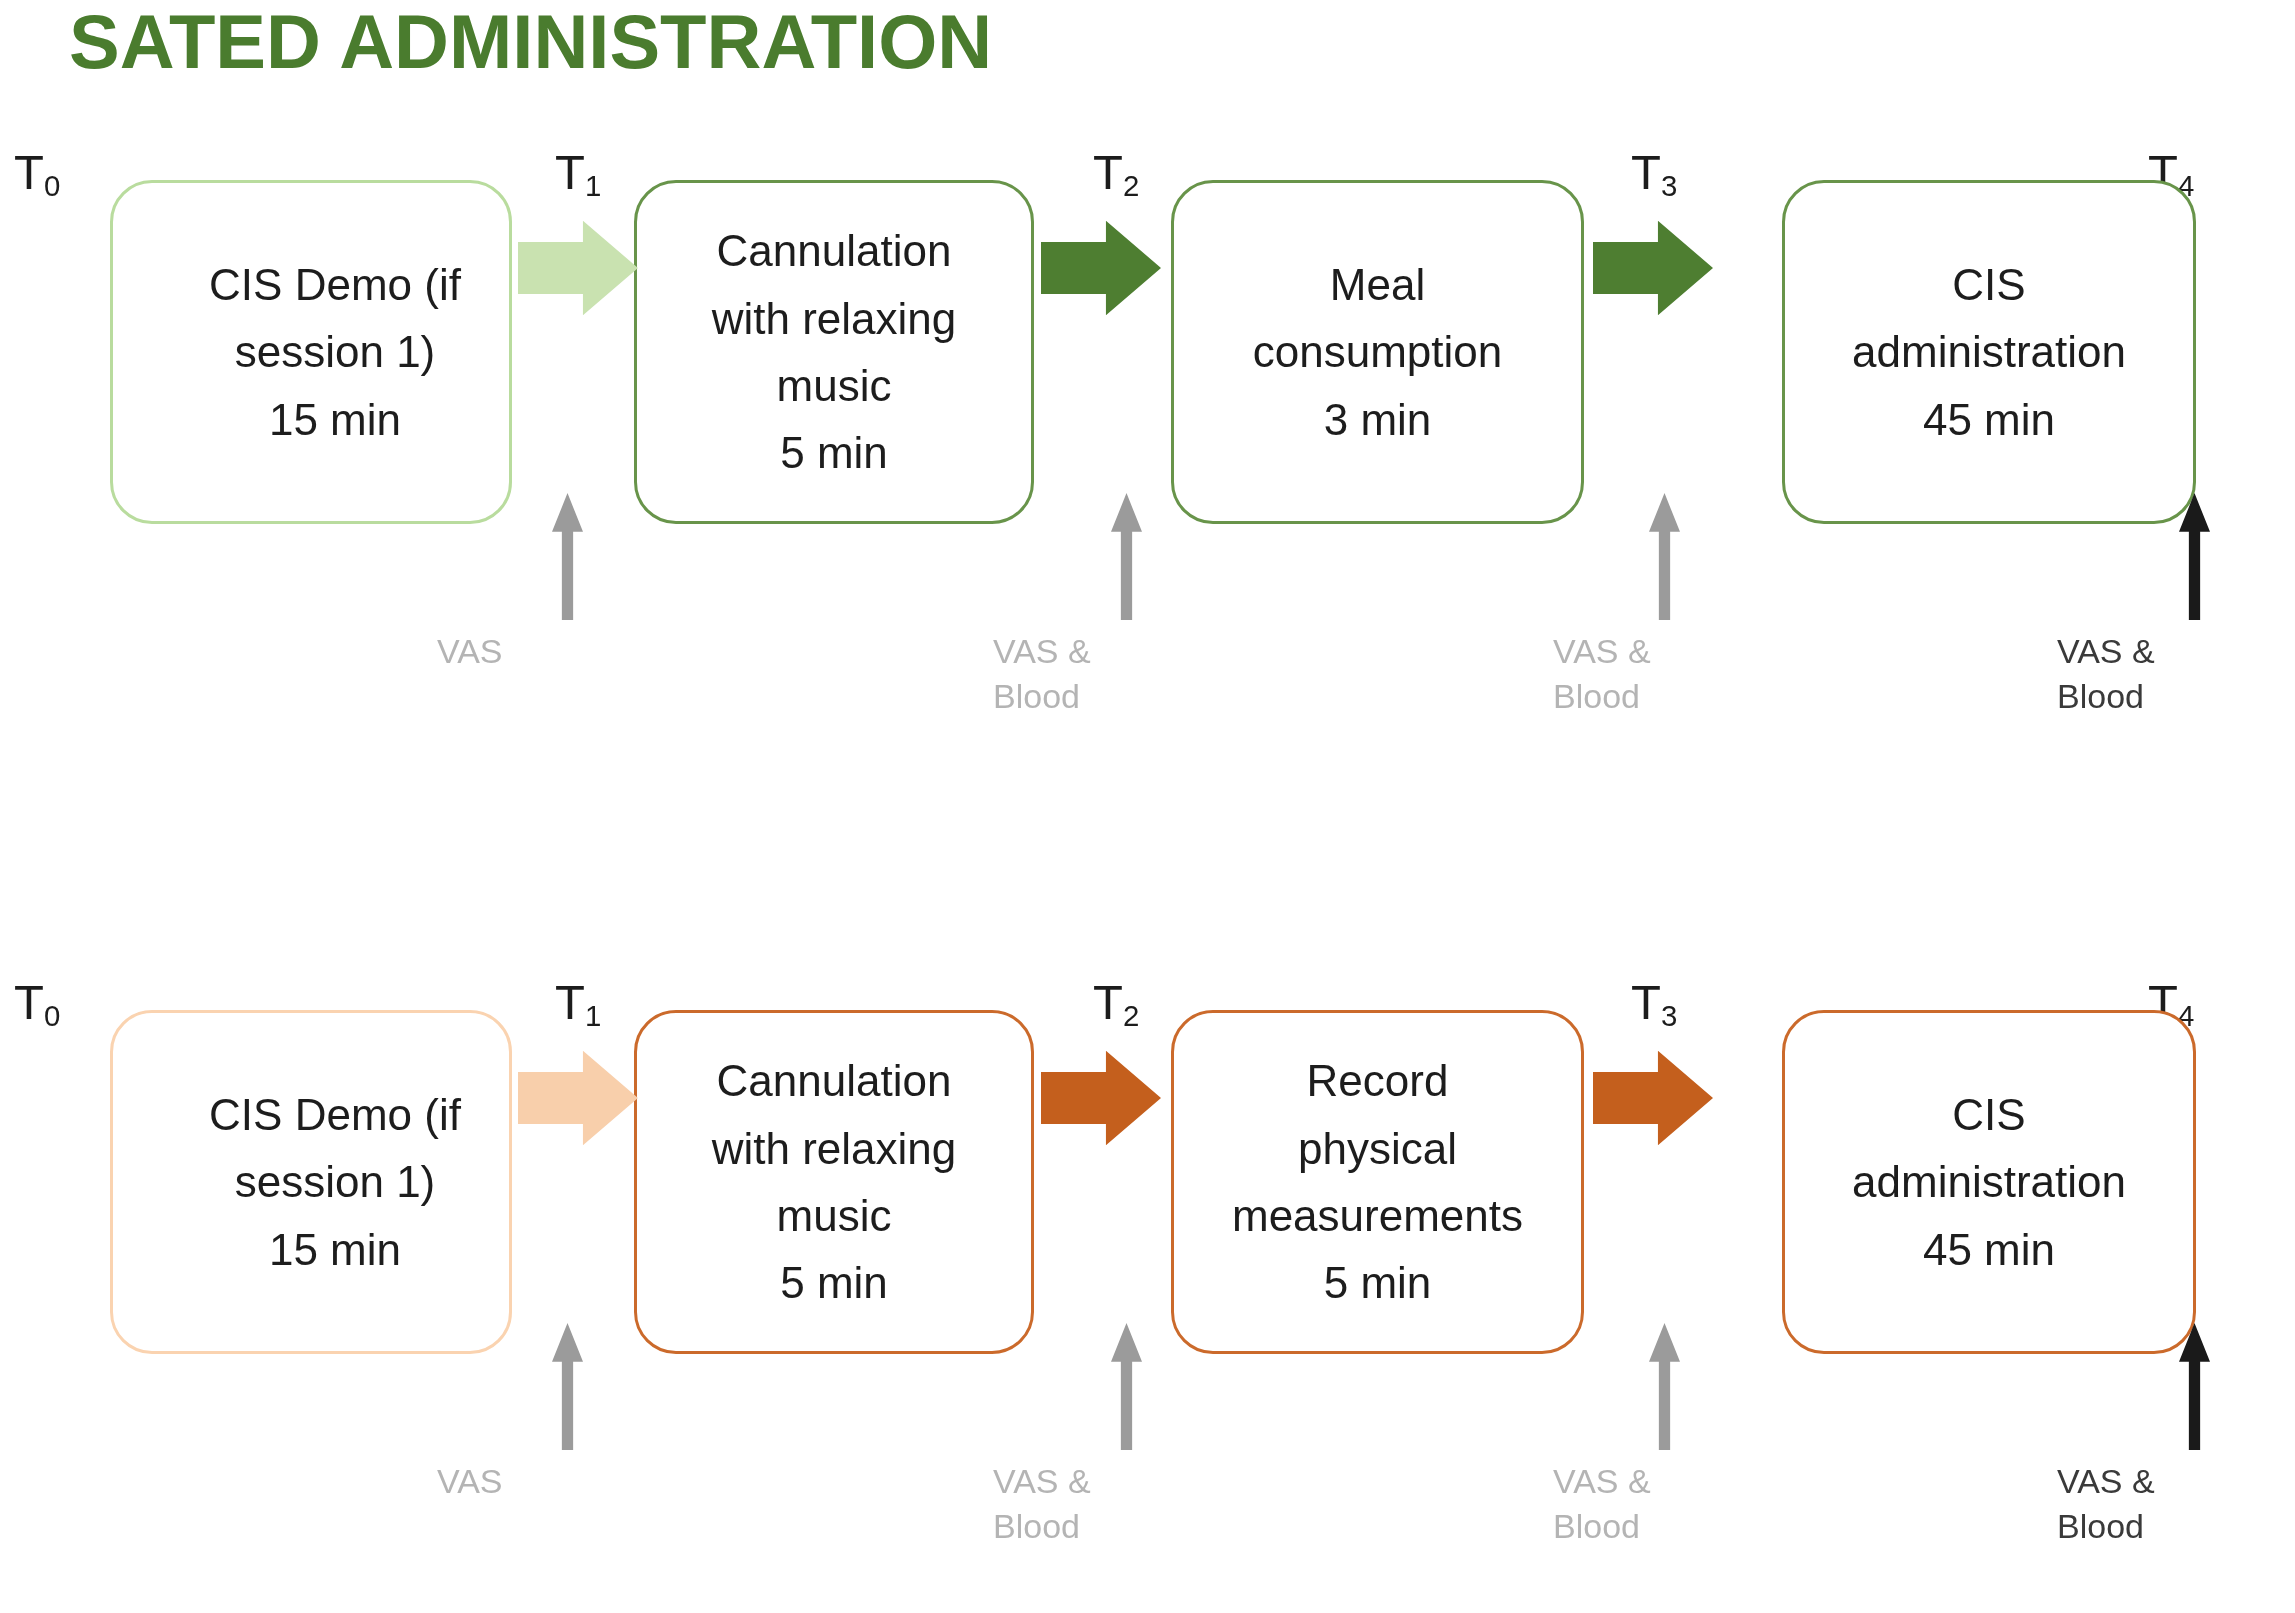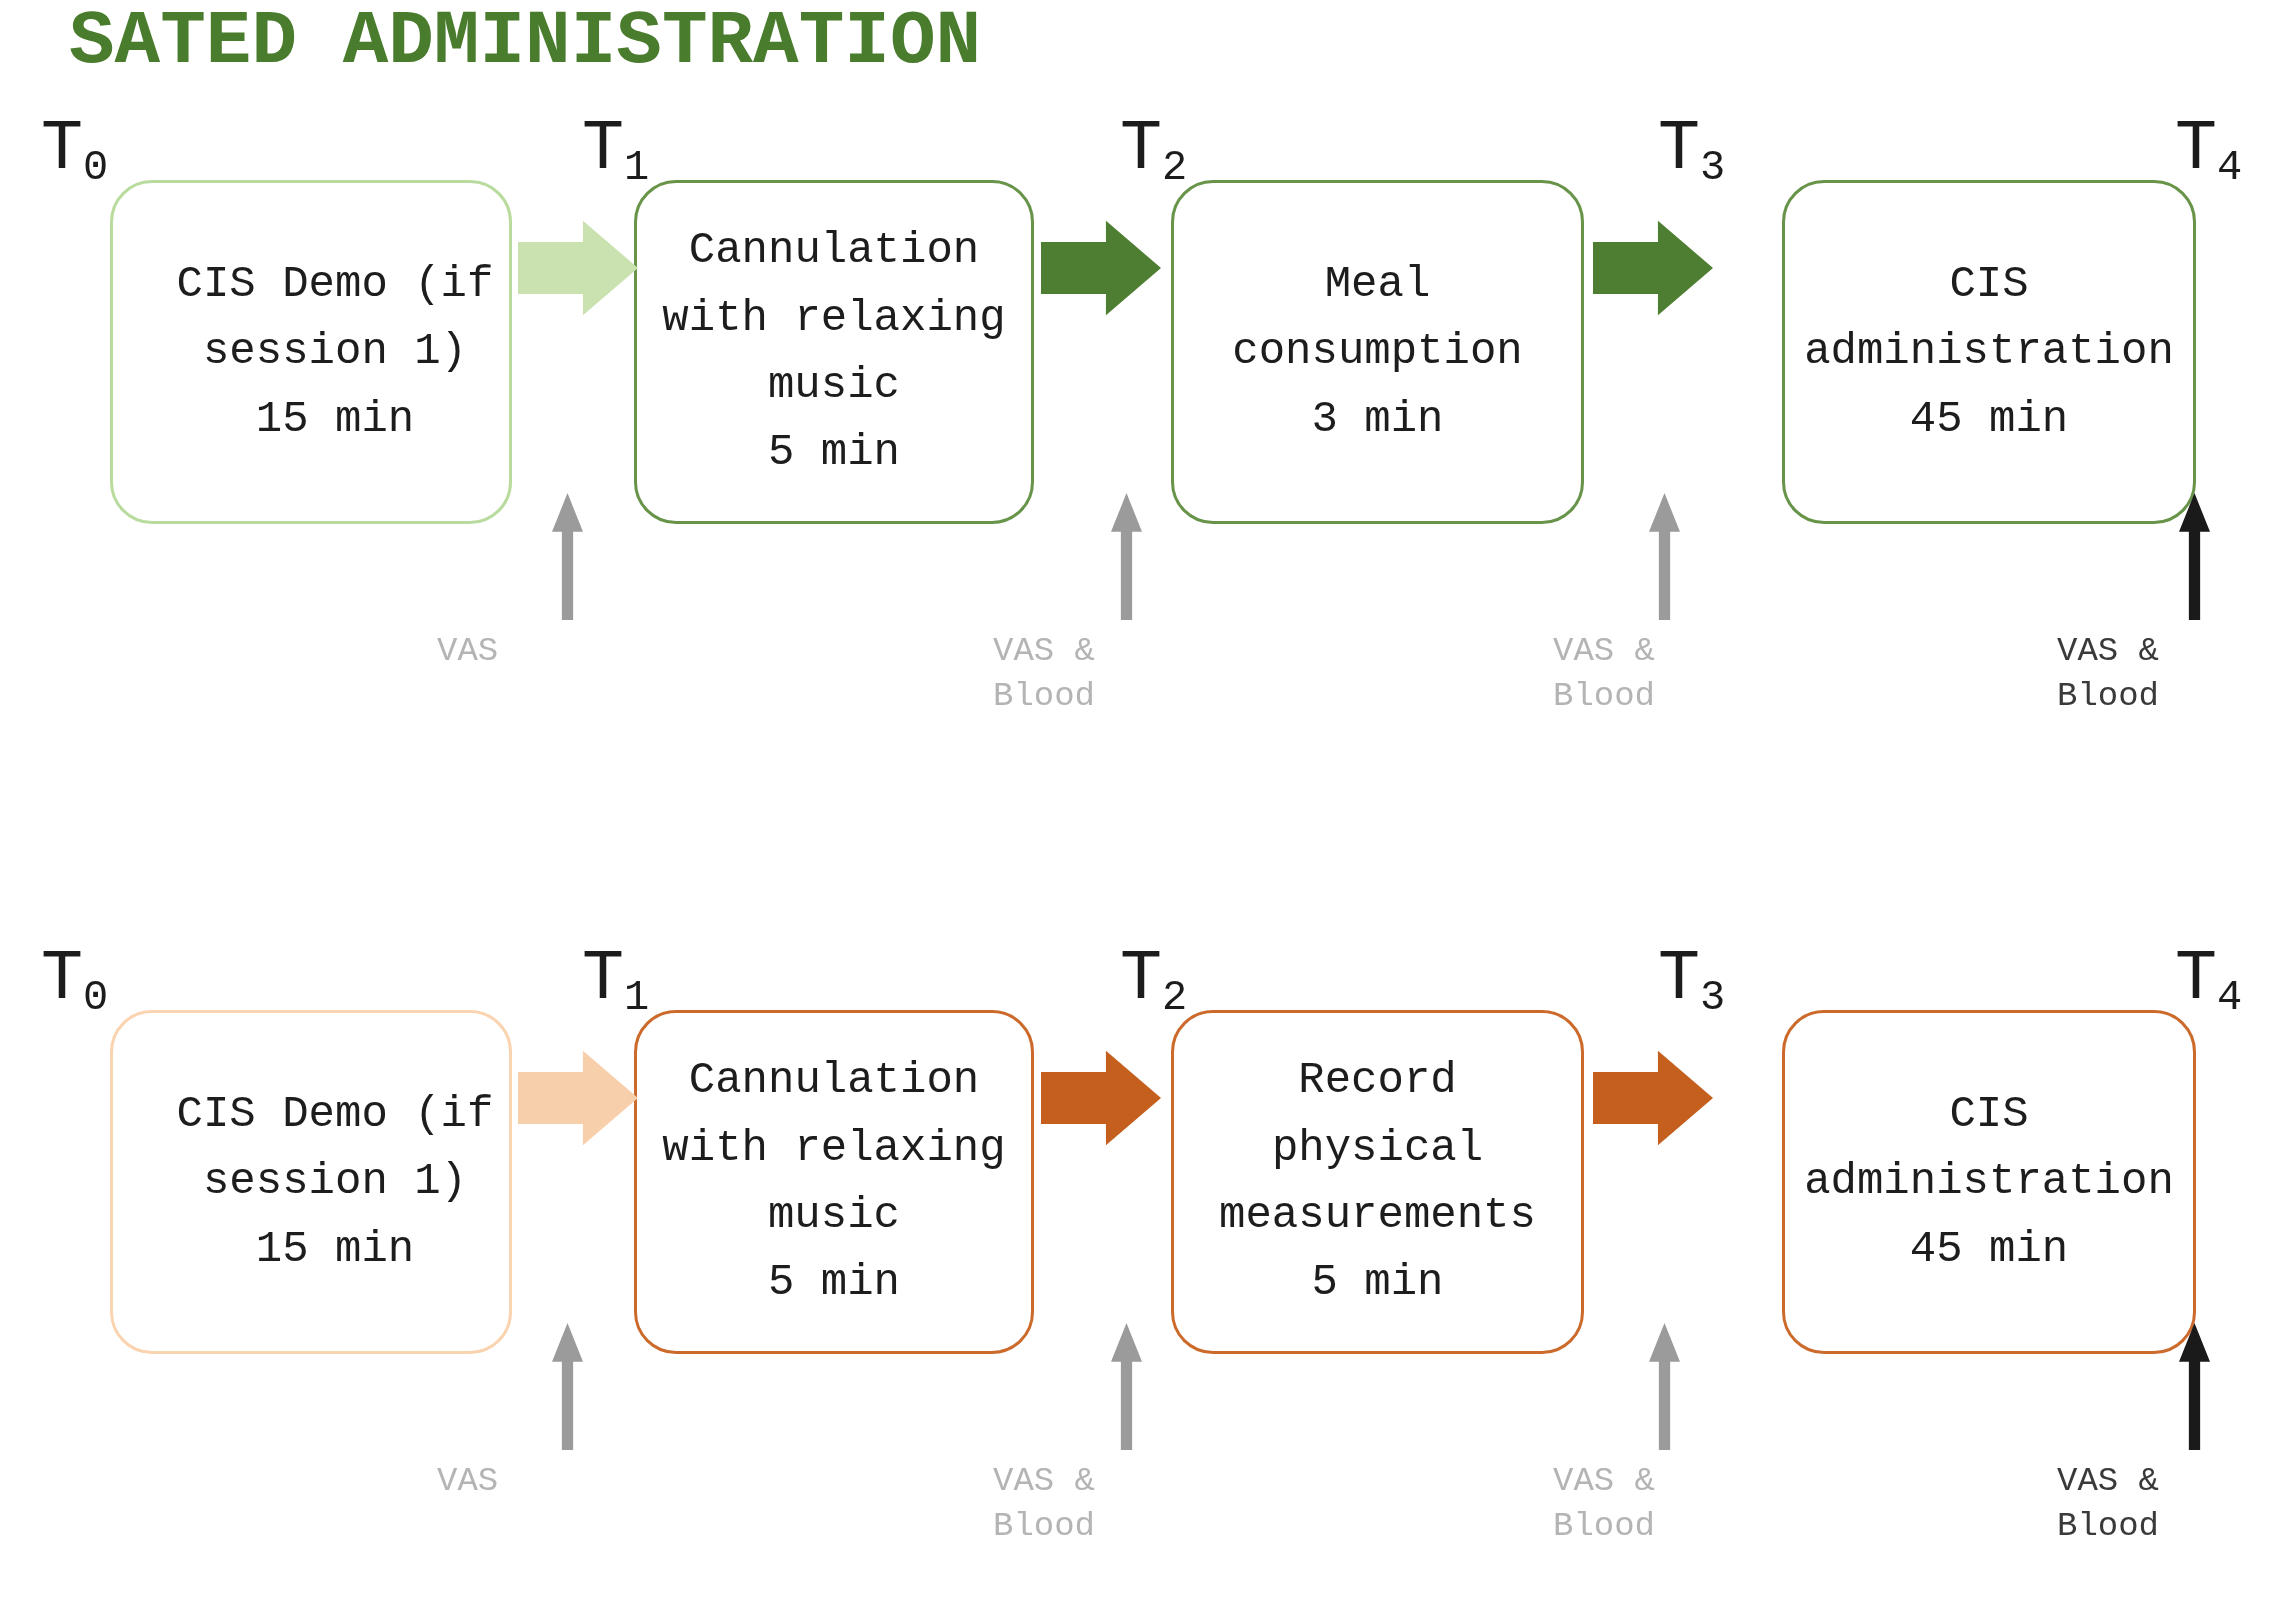--- a/index.html
+++ b/index.html
@@ -1,27 +1,27 @@
 <!DOCTYPE html>
 <html style="--green-title: #4a7c2e; --green-box: #68944a; --green-box-light: #b9dc9e; --green-arrow-light: #c9e2b0; --green-arrow-dark: #4e7e31; --orange-title: #c2591b; --orange-box: #cb6a2b; --orange-box-light: #fad3b0; --orange-arrow-light: #f8cfab; --orange-arrow-dark: #c45f1d; --gray-arrow: #9b9b9b; --gray-text: #b4b4b4; --black-arrow: #1a1a1a; --black-text: #3a3a3a; --box-text: #1d1d1d; --t-text: #1c1c1c;font-size:11.3px"><head>
 <meta charset="utf-8">
 <style>
   html,body{margin:0;padding:0;background:#ffffff;}
   .canvas{position:relative;width:2295px;height:1614px;background:#ffffff;
           font-family:"Liberation Sans", sans-serif;overflow:hidden;}
-  .section{position:absolute;left:0;width:2136px;height:783px;font-family:Liberation Mono, monospace;}
+  .section{position:absolute;left:0;width:2136px;height:783px;}
   .sated{top:0;}
   .fasted{top:830px;}
 
   .title{position:absolute;left:69px;top:4.2px;margin:0;font-size:76px;font-weight:700;
          line-height:1;letter-spacing:0;white-space:nowrap;}
   .sated .title{color:var(--green-title);}
   .fasted .title{color:var(--orange-title);}
 
-  .tlabel{position:absolute;top:115px;font-size:70px;line-height:1;color:var(--t-text);margin-left:27px;}
+  .tlabel{position:absolute;top:148px;font-size:49px;line-height:1;color:var(--t-text);}
   .tlabel sub{font-size:0.6em;line-height:0;vertical-align:-0.25em;}
   .t0{left:14px;}.t1{left:555px;}.t2{left:1093px;}.t3{left:1631px;}.t4{left:2148px;}
 
   .box{position:absolute;top:180px;height:344px;box-sizing:border-box;background:#fff;
        border:3.5px solid;border-radius:42px;display:flex;align-items:center;justify-content:center;
        text-align:center;font-size:44px;line-height:1.53;color:var(--box-text);white-space:pre-line;}
   .b1{left:110px;width:402px;padding-left:48px;}
   .b2{left:634px;width:400px;}
   .b3{left:1171px;width:413px;}
   .b4{left:1782px;width:414px;}

